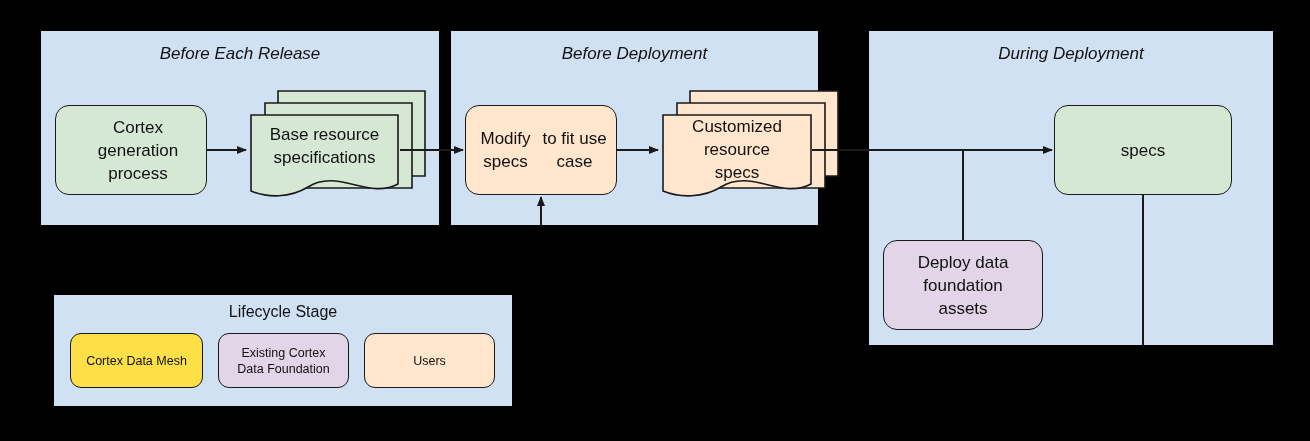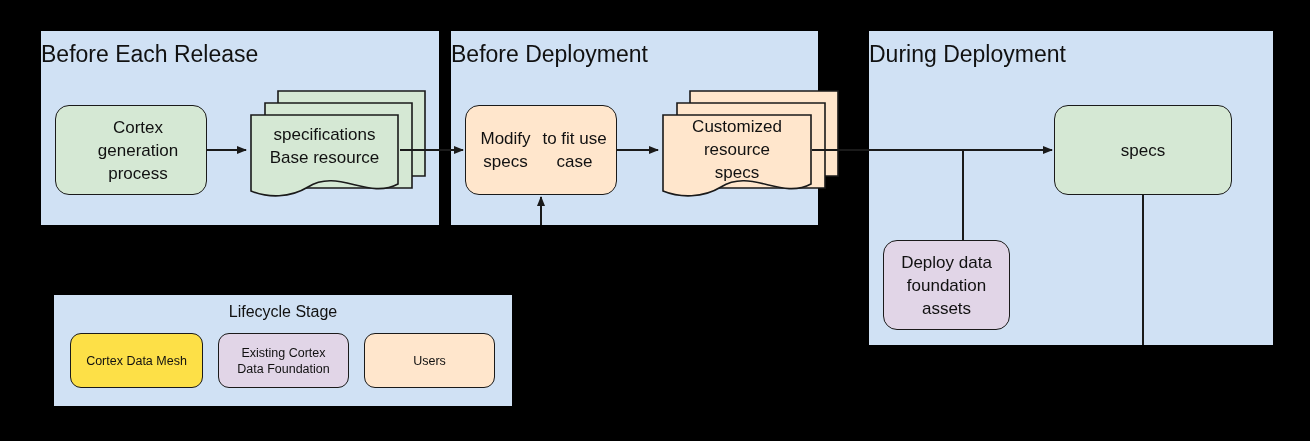--- a/index.html
+++ b/index.html
@@ -23,25 +23,26 @@
   }
   .panel {
     position: absolute;
     background: #d0e1f4;
     box-sizing: border-box;
   }
   .panel-title {
     position: absolute;
     left: 0;
     right: 0;
-    text-align: left;
-    font-size: 23px;
+    text-align: center;
+    font-size: 17px;
     color: #111111;
     line-height: 22px;
     white-space: nowrap;
+    font-style: italic;
   }
   .node {
     position: absolute;
     box-sizing: border-box;
     border: 1.6px solid #1a1a1a;
     border-radius: 14px;
     display: flex;
     align-items: center;
     justify-content: center;
     text-align: center;
@@ -126,22 +127,22 @@
   <div class="docstack" style="left:248px; top:88px; width:180px; height:118px;">
     <svg width="180" height="118" viewBox="0 0 180 118">
 
       <path d="M30 3 L177 3 L177 88 L30 88 Z" fill="#d5e8d4" stroke="#1a1a1a" stroke-width="1.6"></path>
 
       <path d="M17 15 L164 15 L164 100 L17 100 Z" fill="#d5e8d4" stroke="#1a1a1a" stroke-width="1.6"></path>
 
       <path d="M3 27 L150 27 L150 96 C120 112 90 80 60 99 C42 110 20 110 3 103 Z" fill="#d5e8d4" stroke="#1a1a1a" stroke-width="1.6"></path>
     </svg>
     <div class="doclabel" style="left:3px; top:27px; width:147px; height:62px; flex-direction:column;">
+      <span>Base resource</span>
       <span>specifications</span>
-      <span>Base resource</span>
     </div>
   </div>
 
   <div class="panel" style="left:451px; top:31px; width:367px; height:194px;">
     <div class="panel-title" style="top:12px;">Before Deployment</div>
   </div>
 
   <div class="node orange" style="left:465px; top:105px; width:152px; height:90px; ">
     <span>Modify specs</span>
     <span>to fit use case</span>
@@ -161,21 +162,21 @@
   </div>
 
   <div class="panel" style="left:869px; top:31px; width:404px; height:314px;">
     <div class="panel-title" style="top:12px;">During Deployment</div>
   </div>
 
   <div class="node green" style="left:1054px; top:105px; width:178px; height:90px; flex-direction:column;">
     <span>specs</span>
   </div>
 
-  <div class="node purple" style="left:883px; top:240px; width:127px; height:90px; flex-direction:column;">
+  <div class="node purple" style="left:883px; top:240px; width:160px; height:90px; flex-direction:column;">
     <span>Deploy data</span>
     <span>foundation</span>
     <span>assets</span>
   </div>
 
   <svg id="edges">
     <defs>
       <marker id="arrowhead" markerWidth="10" markerHeight="8" refX="9" refY="4" orient="auto" markerUnits="userSpaceOnUse">
         <path d="M0,0 L10,4 L0,8 z" fill="#1a1a1a"></path>
       </marker>

